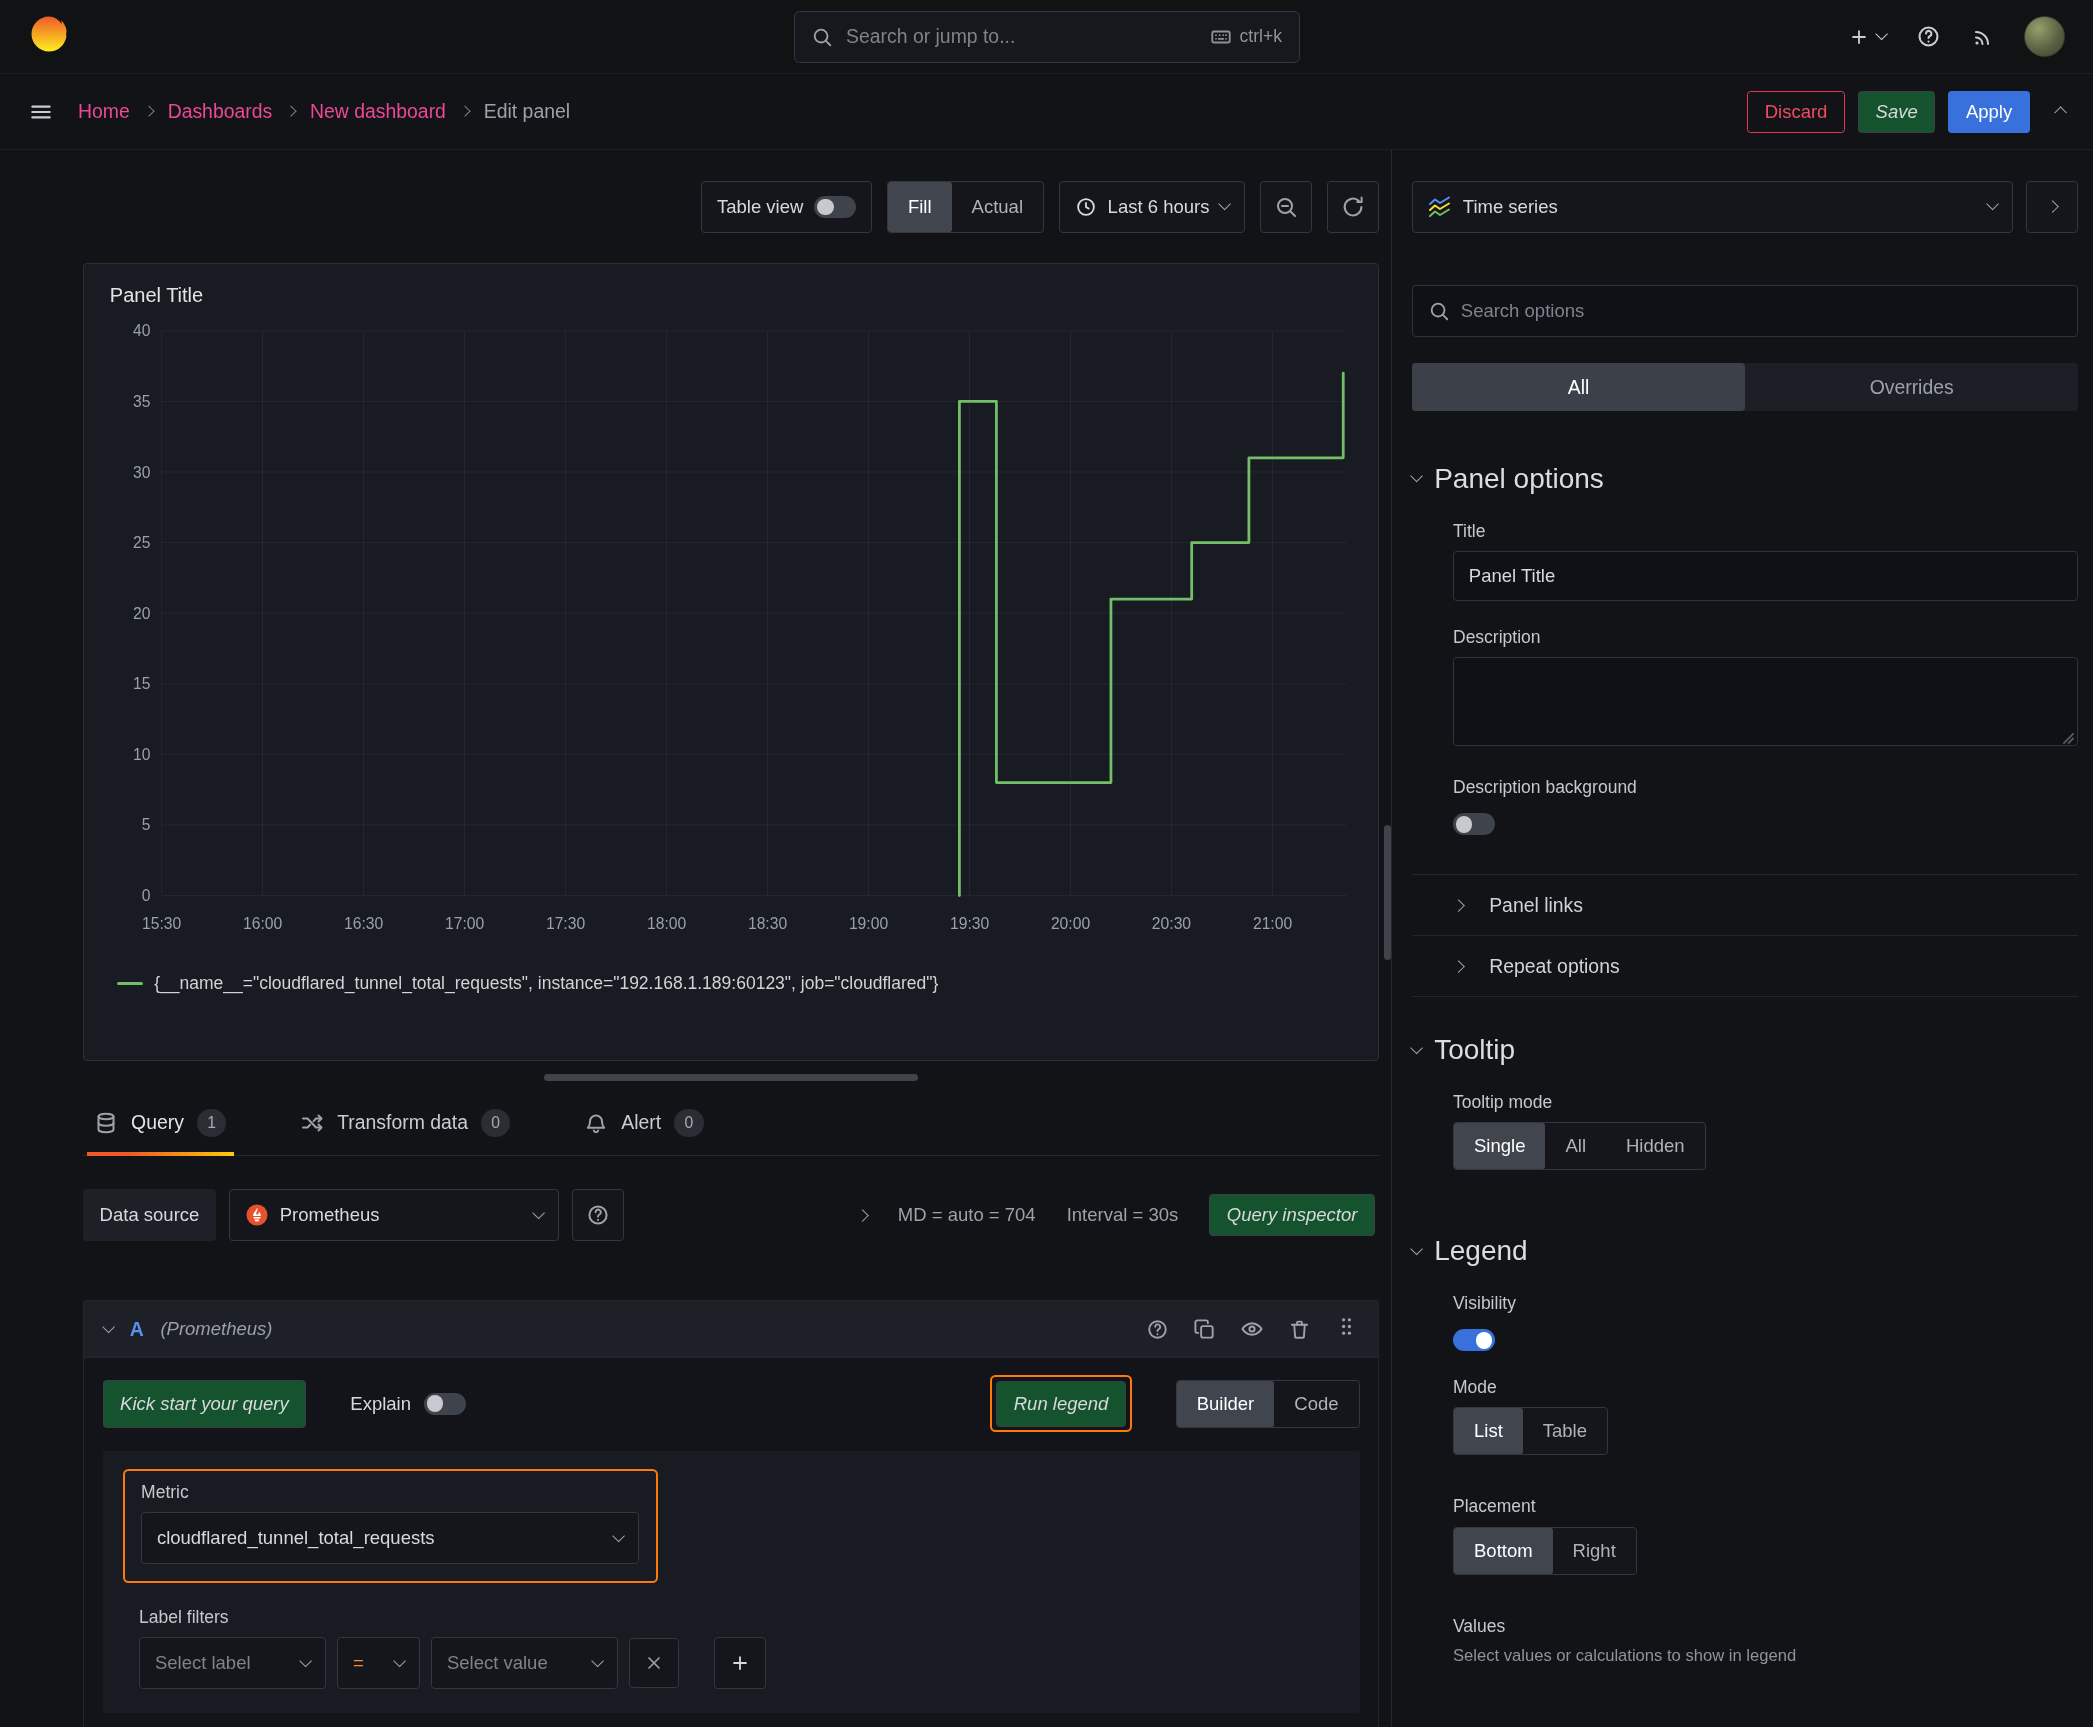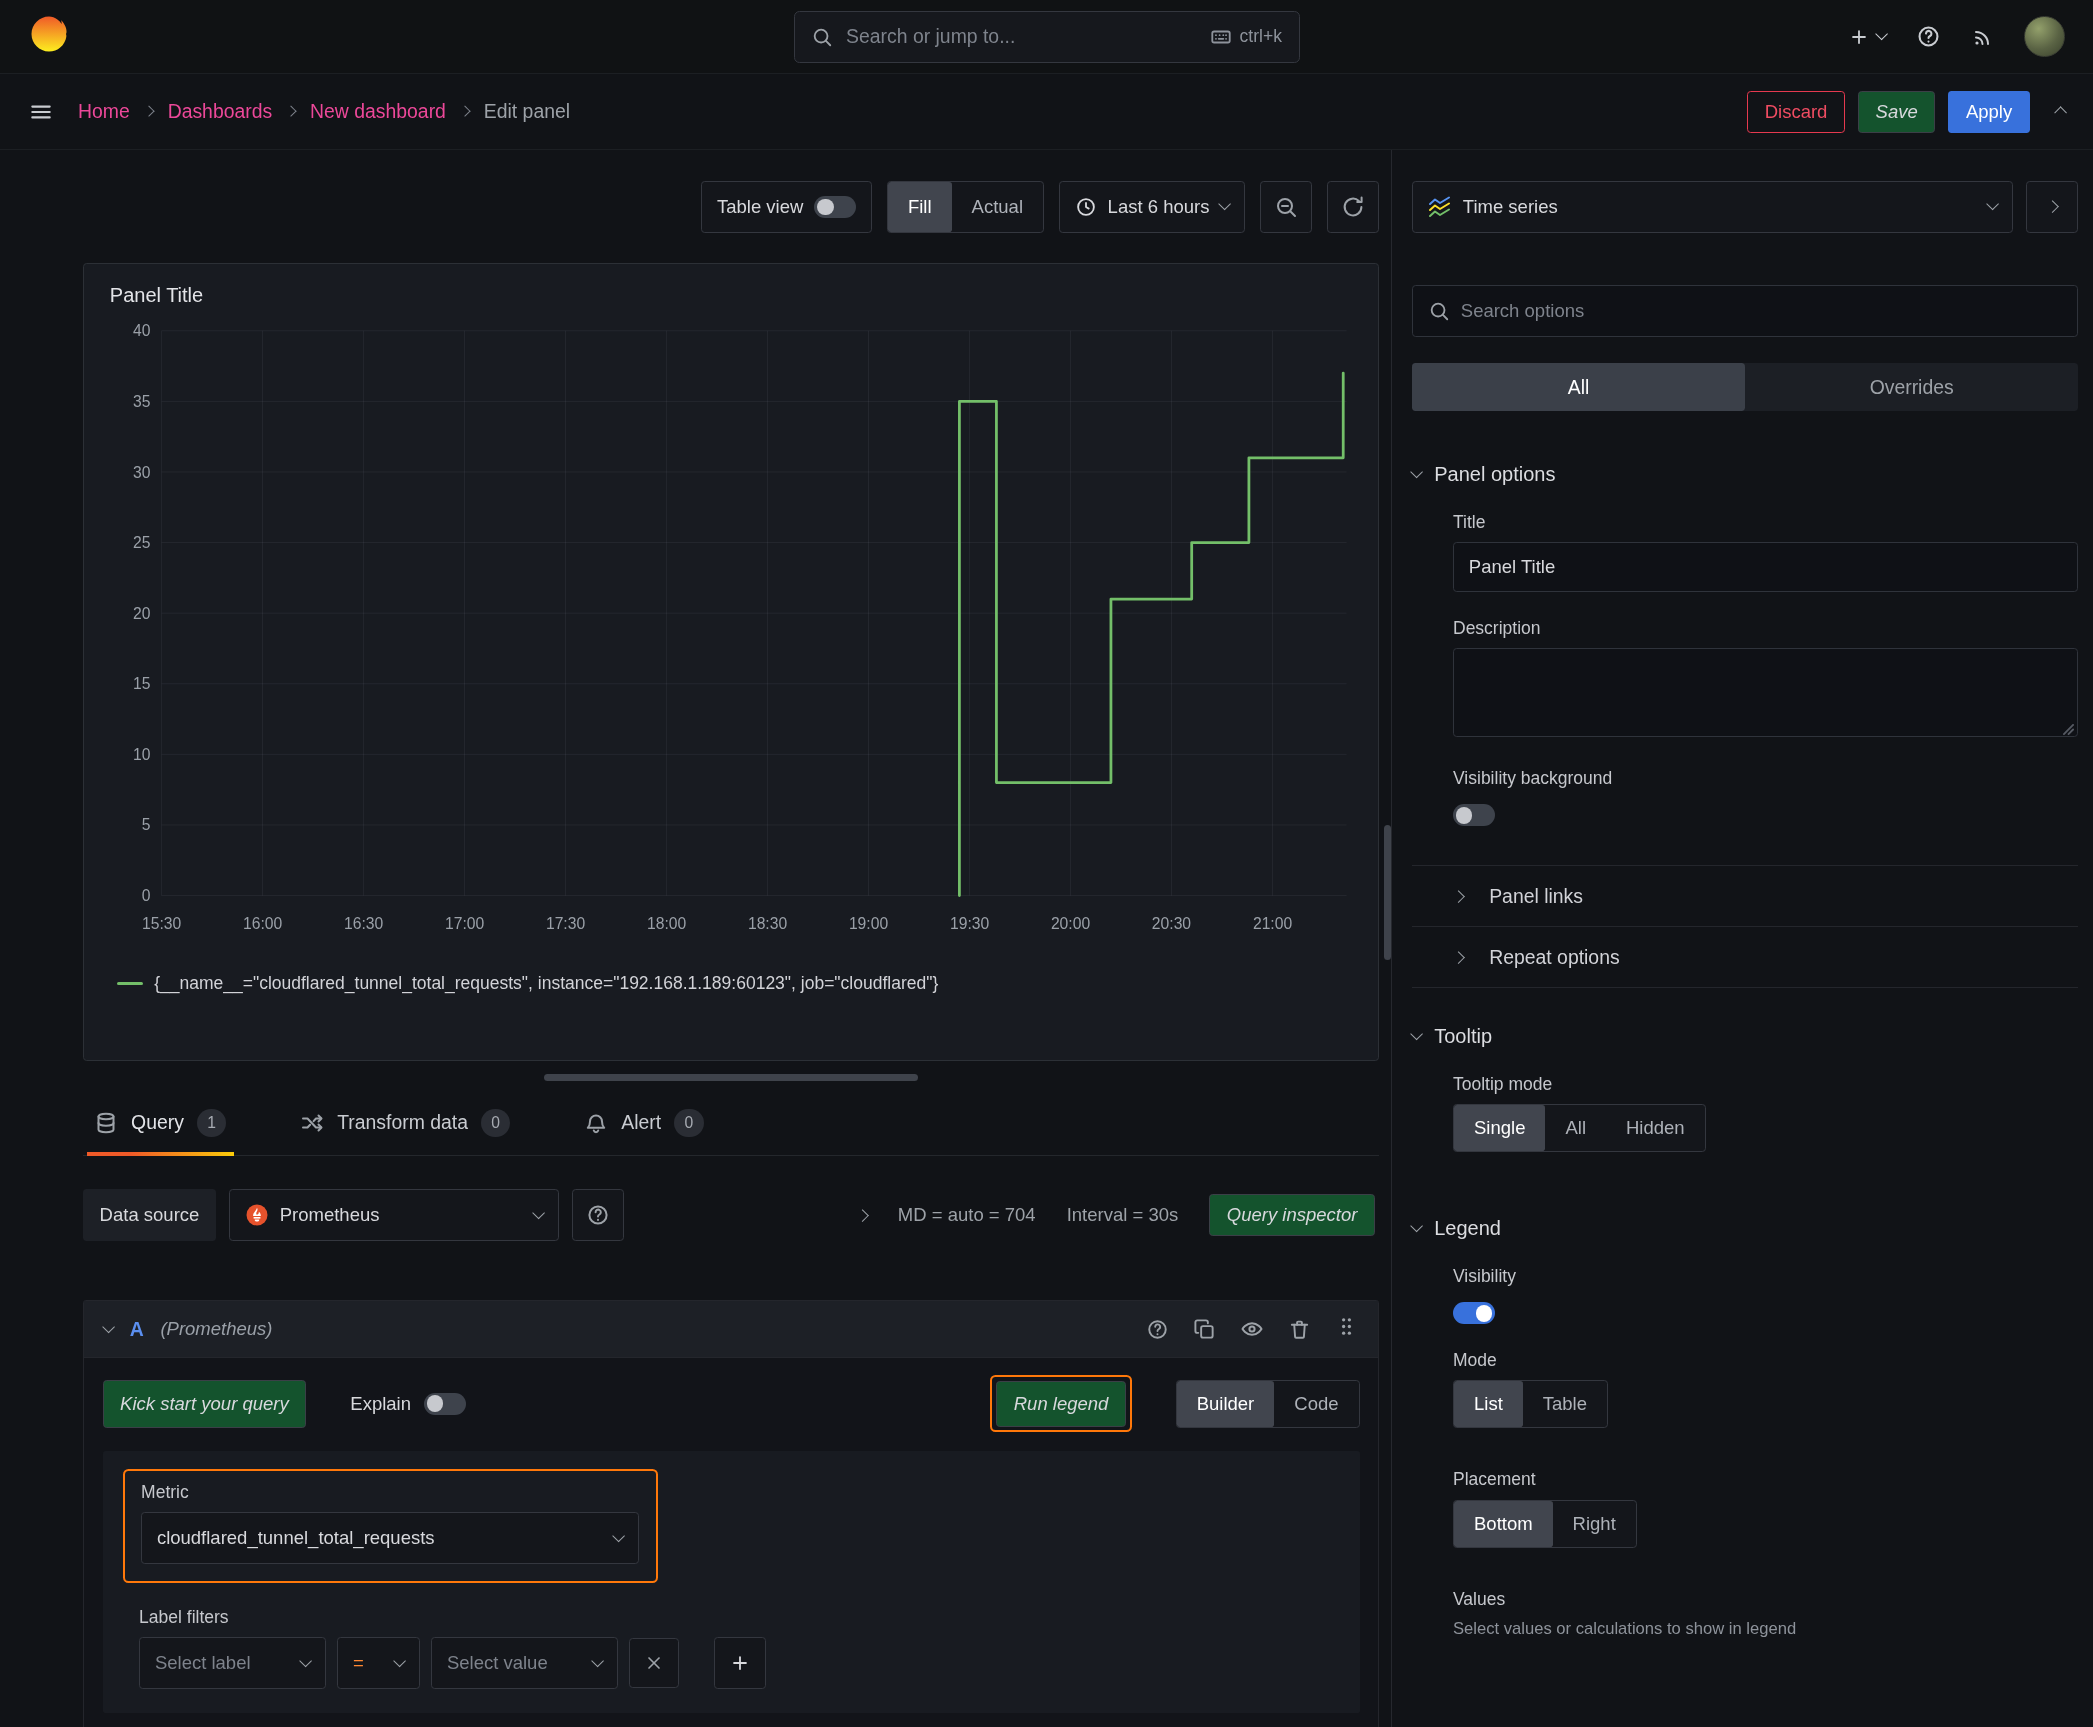--- a/index.html
+++ b/index.html
@@ -131,21 +131,21 @@
   .viz-row { display:flex; align-items:center; gap:13px; }
   .viz-select { flex:1; }
   .viz-select .chev { margin-left:auto; color:#9da2a8; }
   .opt-search { margin-top:52px; height:52px; background:#0f1116; border:0.9px solid #2f333b; border-radius:3.7px;
     display:flex; align-items:center; gap:11px; padding:0 14.8px; color:#9da2a8; }
   .opt-search input { flex:1; background:transparent; border:none; outline:none; color:#d8d9dd; font-size:18.5px; }
   .ov-tabs { display:flex; margin-top:26px; height:48px; background:#1c1f25; border-radius:3.7px; }
   .ov { flex:1; display:flex; align-items:center; justify-content:center; color:#9da2a8; font-size:19.4px; cursor:pointer; }
   .ov.active { background:#3b4049; color:#fff; border-radius:3.7px; }
 
-  .sec-header { display:flex; align-items:center; gap:13px; margin-top:52px; color:#dcdde1; font-size:20px; font-weight:500; cursor:pointer; }
+  .sec-header { display:flex; align-items:center; gap:13px; margin-top:52px; color:#dcdde1; font-size:28px; font-weight:500; cursor:pointer; }
   .sec-header .chev { color:#9da2a8; }
   .sec-body { margin-left:41px; }
   .sec-body .field-label { margin-top:26px; }
   .sb-input { width:100%; height:50px; background:#0f1116; border:0.9px solid #2f333b; border-radius:3.7px;
     color:#d8d9dd; font-size:18.5px; padding:0 14.8px; outline:none; }
   .sb-textarea { width:100%; height:89px; background:#0f1116; border:0.9px solid #2f333b; border-radius:3.7px;
     color:#d8d9dd; font-size:18.5px; padding:9.2px 14.8px; outline:none; resize:none; }
   .ta-wrap { position:relative; }
   .ta-corner { position:absolute; right:4.6px; bottom:7.4px; color:#565a63; }
   .sec-gap { margin-top:14.8px; }
@@ -540,21 +540,21 @@
       <div class="field-label">Description</div>
       <div class="ta-wrap">
         <textarea class="sb-textarea" style=""></textarea>
         <span class="ta-corner">
           <svg class="ic" viewBox="0 0 12 12" width="11" height="11">
               <line x1="11" y1="1" x2="1" y2="11"></line>
               <line x1="11" y1="6" x2="6" y2="11"></line>
             </svg>
         </span>
       </div>
-      <div class="field-label">Visibility background</div>
+      <div class="field-label">Description background</div>
       <span class="switch sec-gap" style="display:block"></span>
     </div>
 
     <div class="collapse-rows">
       <div class="collapse-row">
         <i class="chev right"></i>
         <span>Panel links</span>
       </div>
       <div class="collapse-row">
         <i class="chev right"></i>

